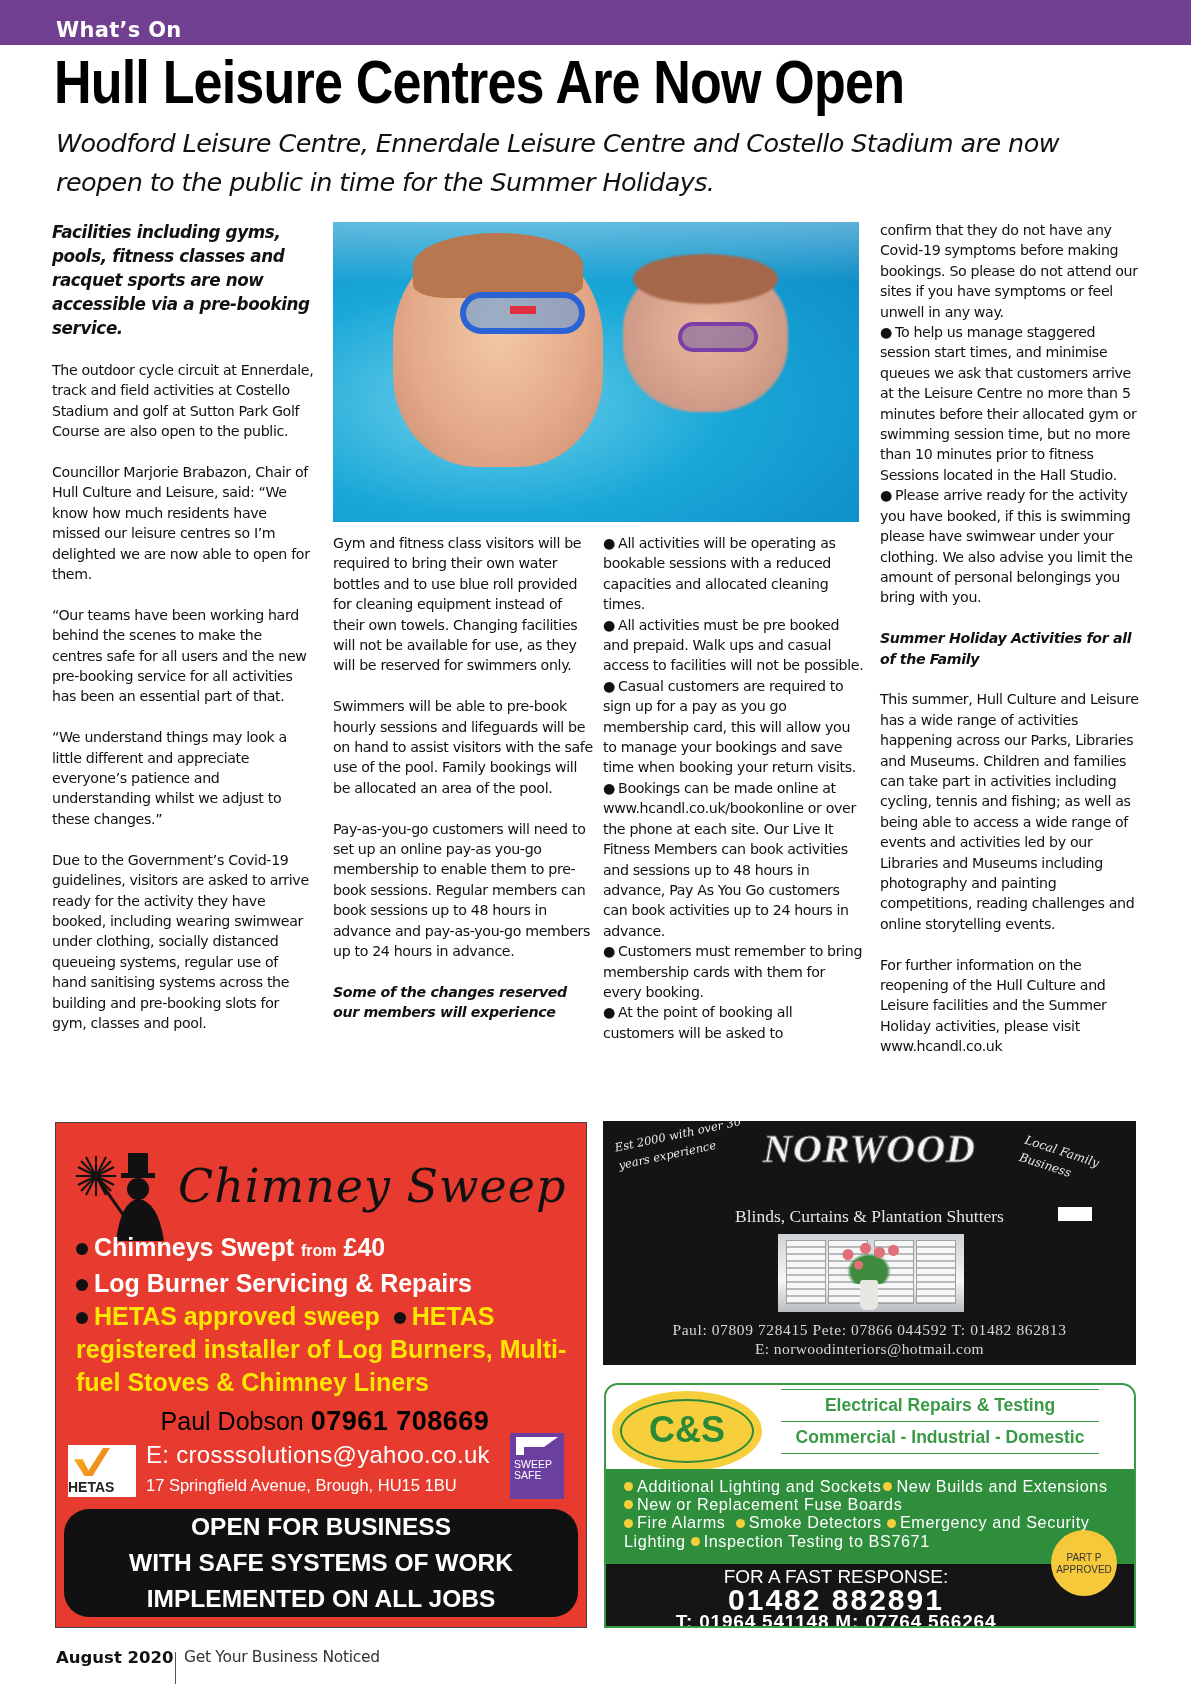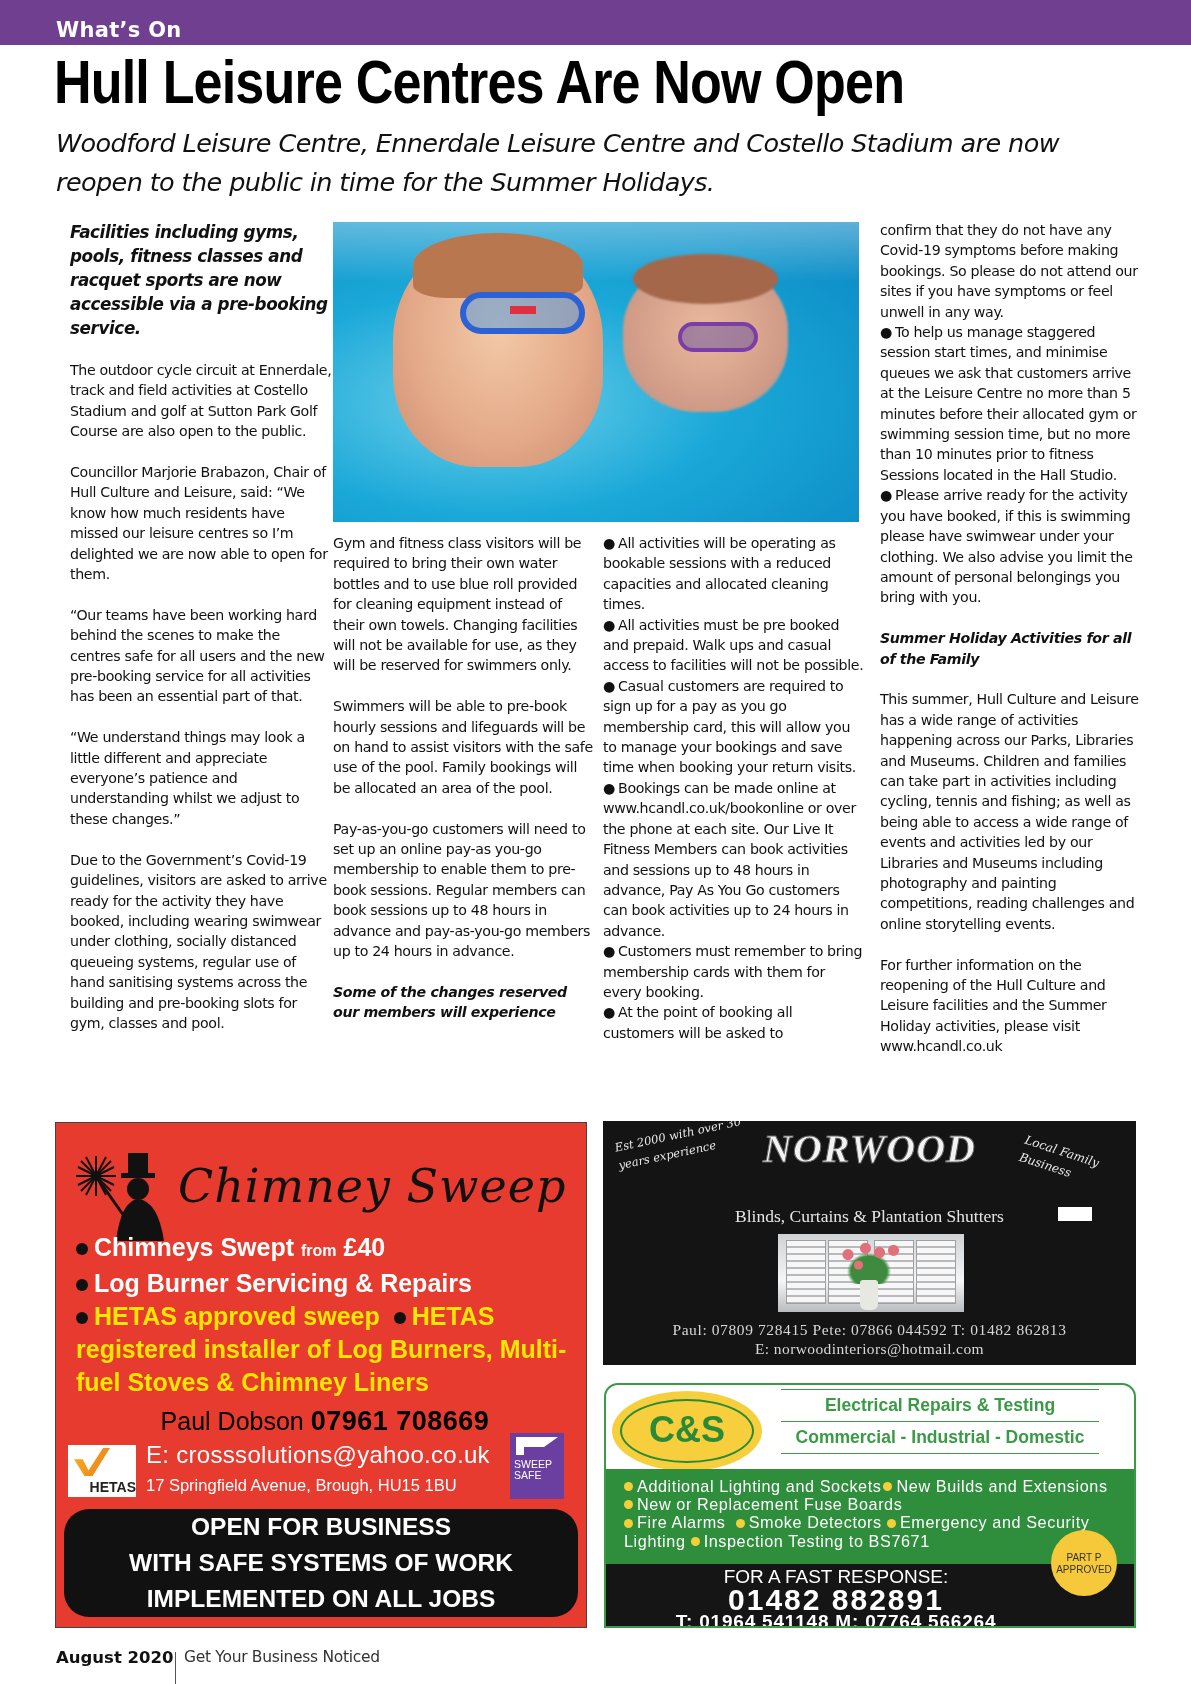--- a/index.html
+++ b/index.html
@@ -12,21 +12,21 @@
   .headline { position: absolute; left: 54px; top: 47px; font-family: "Liberation Sans", sans-serif; font-weight: bold; font-size: 62px; line-height: 70px; color: #000; transform: scaleX(0.84); transform-origin: left top; letter-spacing: -1px; white-space: nowrap; }
   .standfirst { position: absolute; left: 56px; top: 124px; width: 1080px; font-family: "DejaVu Sans", sans-serif; font-style: italic; font-size: 25.5px; line-height: 39px; color: #111; letter-spacing: -0.6px; }
 
   .col { position: absolute; font-family: "DejaVu Sans", sans-serif; font-size: 14.2px; line-height: 20.4px; color: #111; letter-spacing: -0.35px; }
   .col p { margin-bottom: 20.4px; }
   .col p.tight { margin-bottom: 0; }
   .col .lead { font-weight: bold; font-style: italic; font-size: 16.8px; line-height: 24px; letter-spacing: -0.4px; margin-bottom: 20px; }
   .col .subhead { font-weight: bold; font-style: italic; }
   .bullet::before { content: "\25CF"; margin-right: 3px; }
 
-  .col1 { left: 70px; top: 220px; width: 262px; }
+  .col1 { left: 52px; top: 220px; width: 262px; }
   .col2 { left: 333px; top: 533px; width: 260px; }
   .col3 { left: 603px; top: 533px; width: 262px; }
   .col4 { left: 880px; top: 220px; width: 262px; }
 
   .photo { position: absolute; left: 333px; top: 222px; width: 526px; height: 300px; overflow: hidden;
     background: radial-gradient(ellipse at 30% 60%, #6fd0ea 0%, #1aa8d8 45%, #0a86c2 100%); }
   .photo .ripples { position: absolute; left: 0; top: 0; width: 100%; height: 60px; background: linear-gradient(180deg, rgba(255,255,255,0.35), rgba(255,255,255,0)); }
   .kid1 { position: absolute; left: 60px; top: 15px; width: 210px; height: 230px; border-radius: 45% 45% 40% 40%; background: radial-gradient(ellipse at 50% 40%, #f3c9a7 0%, #e3a887 60%, #c98b74 100%); }
   .kid1 .hair { position: absolute; left: 20px; top: -4px; width: 170px; height: 65px; border-radius: 50% 50% 20% 20%; background: #b9774f; }
   .gog1 { position: absolute; left: 127px; top: 70px; width: 125px; height: 42px; border: 6px solid #2b62d6; border-radius: 30px; background: rgba(70,150,230,0.5); }
@@ -43,21 +43,21 @@
   .sweep-list .w { color: #ffffff; }
   .sweep-list .y { color: #ffe600; }
   .sweep-list .small { font-size: 16px; }
   .dot { display: inline-block; width: 12px; height: 12px; border-radius: 50%; background: #111; margin-right: 6px; vertical-align: middle; }
   .sweep-contact { position: absolute; left: 0; top: 283px; width: 532px; text-align: center; font-family: "Liberation Sans", sans-serif; font-size: 25px; color: #000000; padding-left: 6px; }
   .sweep-contact b { font-size: 27px; letter-spacing: 0.5px; }
   .sweep-email { position: absolute; left: 90px; top: 318px; font-family: "Liberation Sans", sans-serif; font-size: 24px; color: #ffffff; letter-spacing: 0.3px; }
   .sweep-addr { position: absolute; left: 90px; top: 353px; font-family: "Liberation Sans", sans-serif; font-size: 16.5px; color: #ffffff; }
   .hetas-logo { position: absolute; left: 12px; top: 322px; width: 68px; height: 52px; background: #ffffff; }
   .hetas-logo .ticks { position: absolute; left: 6px; top: 3px; width: 58px; height: 28px; background: linear-gradient(120deg, #f8b21c 0%, #f08a1c 50%, #e4312b 100%); clip-path: polygon(0 40%, 15% 40%, 25% 80%, 50% 0, 62% 0, 32% 100%, 18% 100%); }
-  .hetas-logo .lbl { position: absolute; left: 0; bottom: 2px; width: 68px; text-align: right; font-family: "Liberation Sans", sans-serif; font-weight: bold; font-size: 14px; color: #222; }
+  .hetas-logo .lbl { position: absolute; left: 0; bottom: 2px; width: 68px; text-align: left; font-family: "Liberation Sans", sans-serif; font-weight: bold; font-size: 14px; color: #222; }
   .sweepsafe { position: absolute; left: 454px; top: 310px; width: 54px; height: 66px; background: #6b3fa0; }
   .sweepsafe .lbl { position: absolute; left: 4px; top: 26px; font-family: "Liberation Sans", sans-serif; font-size: 10.5px; line-height: 11px; color: #fff; }
   .sweep-black { position: absolute; left: 8px; top: 386px; width: 514px; height: 108px; background: #111; color: #ffffff; font-family: "Liberation Sans", sans-serif; font-weight: bold; font-size: 24.5px; line-height: 36px; text-align: center; padding-top: 0; border-radius: 25px; }
 
   .ad-norwood { left: 603px; top: 1121px; width: 533px; height: 244px; background: #141414; }
   .nw-est { position: absolute; left: 10px; top: 18px; font-family: "DejaVu Serif", serif; font-style: italic; font-size: 11.5px; line-height: 18px; color: #e8e8e8; transform: rotate(-12deg); transform-origin: left top; }
   .nw-local { position: absolute; left: 425px; top: 10px; font-family: "DejaVu Serif", serif; font-style: italic; font-size: 12px; line-height: 18px; color: #e8e8e8; transform: rotate(18deg); transform-origin: left top; }
   .nw-brand { position: absolute; left: 0; top: 4px; width: 533px; text-align: center; font-family: "Liberation Serif", serif; font-style: italic; font-weight: bold; font-size: 40px; color: #f3f3f3; -webkit-text-stroke: 1px #666; letter-spacing: 1px; }
   .nw-brand2 { position: absolute; left: 0; top: 41px; width: 533px; text-align: center; font-family: "Liberation Serif", serif; font-size: 37px; color: #f3f3f3; letter-spacing: 0.5px; }
   .nw-tag { position: absolute; left: 0; top: 85px; width: 533px; text-align: center; font-family: "Liberation Serif", serif; font-size: 17.5px; color: #e6e6e6; }

